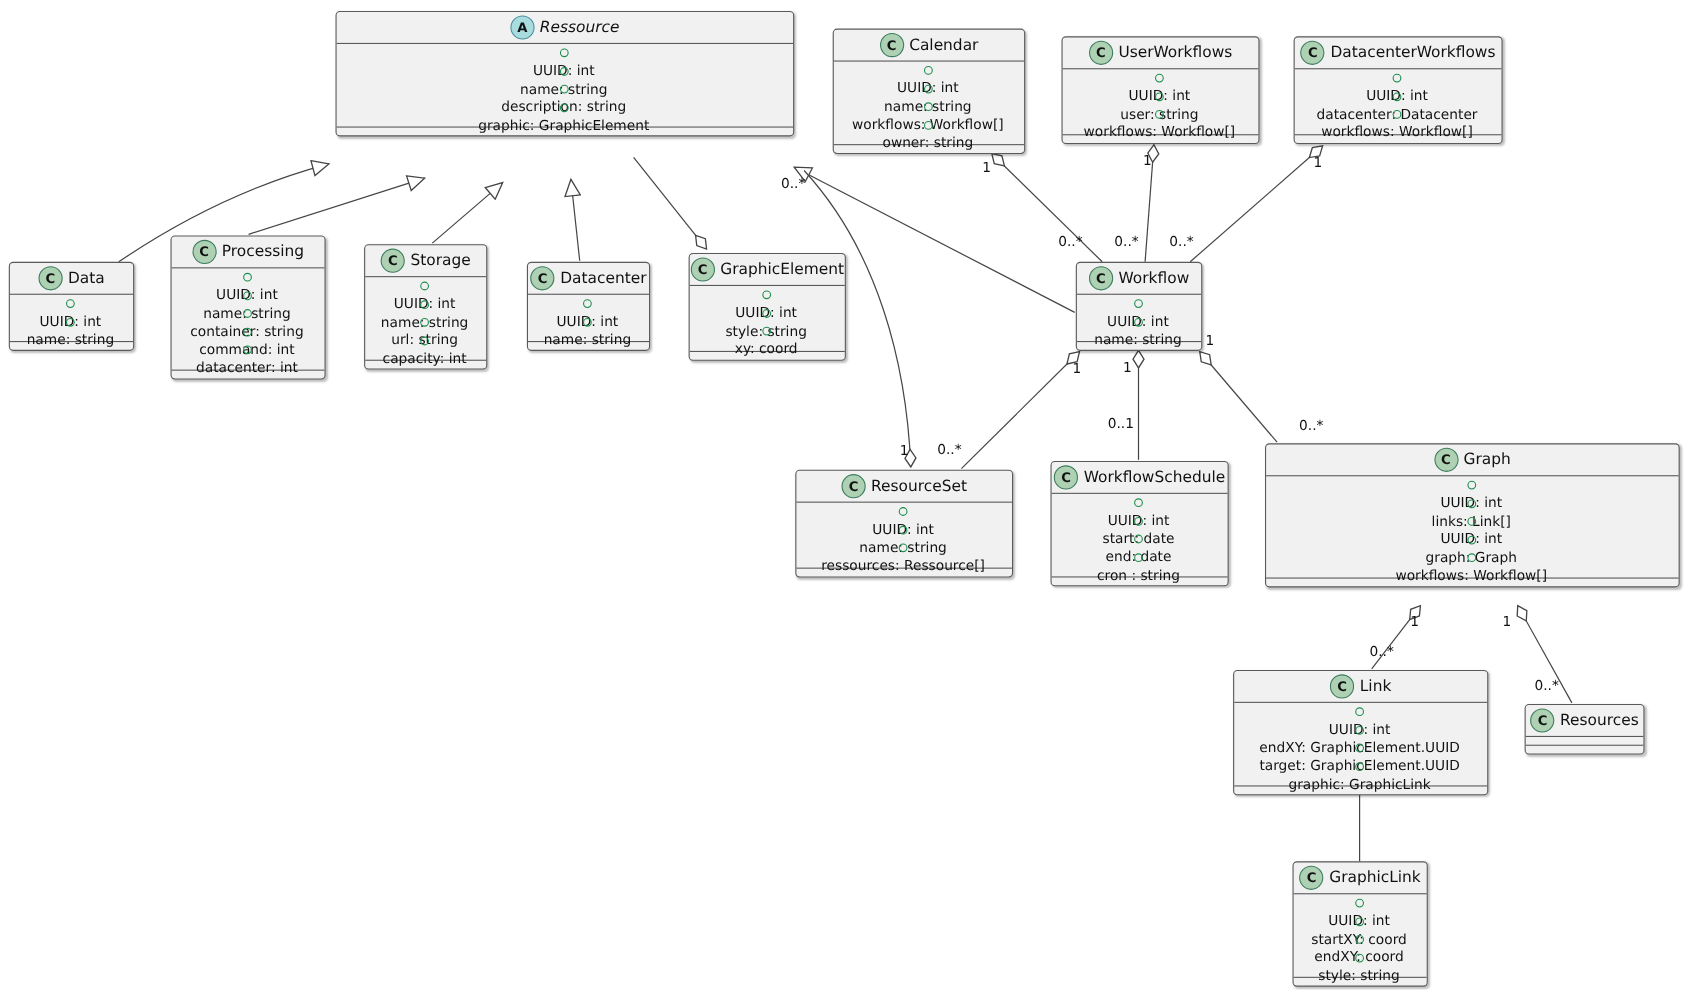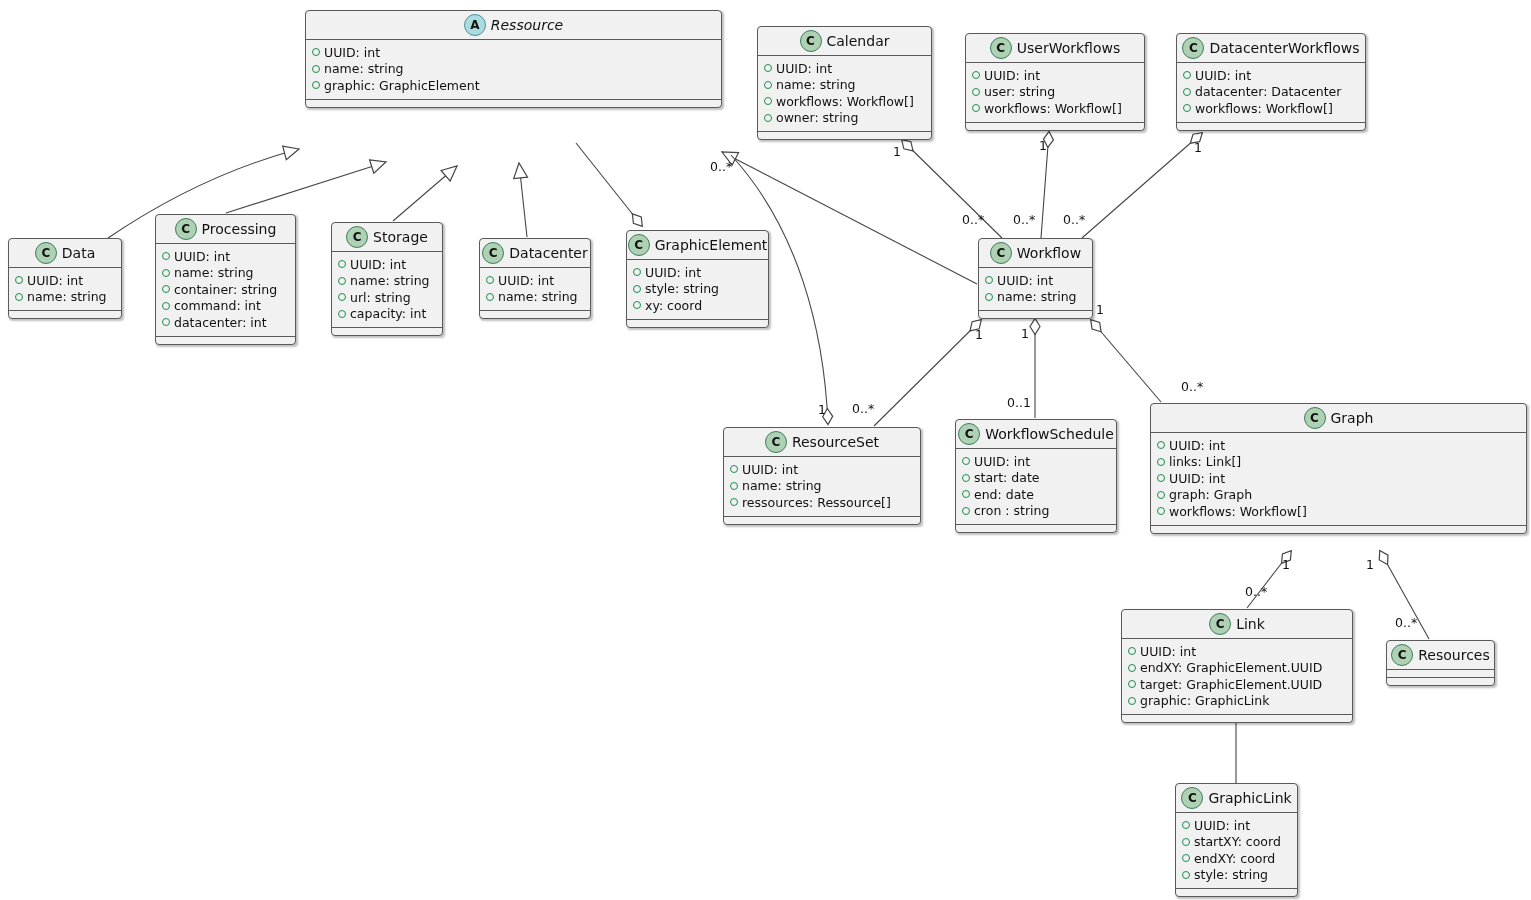--- a/index.html
+++ b/index.html
@@ -26,21 +26,21 @@
   .badge{
     width:20px;height:20px;border-radius:50%;
     display:flex;align-items:center;justify-content:center;
     font-weight:bold;font-size:12px;color:#111;
     border:1px solid #3d7d5e;background:#ADD1B2;flex:0 0 auto;
   }
   .badge.abstract{background:#A9DCDF;border-color:#4f8f9f;}
   .uml-title{font-size:14px;color:#111;white-space:nowrap;}
   .uml-title.abstract{font-style:italic;}
   .uml-attrs{padding:4px 8px 5px 6px;border-bottom:1px solid #5a5a5a;min-height:2px;}
-  .attr-row{display:flex;align-items:center;gap:4px;height:16.5px;white-space:nowrap;}
+  .attr-row{display:flex;align-items:center;gap:4px;height:16.5px;white-space:nowrap;flex-direction:column;}
   .attr-dot{
     width:6px;height:6px;border:1.5px solid #1c8e4d;border-radius:50%;
     background:transparent;flex:0 0 auto;
   }
   .attr-text{font-size:12.5px;color:#111;}
   .uml-footer{height:7px;}
   .mult{
     position:absolute;z-index:3;font-size:12.5px;color:#111;white-space:nowrap;
   }
 </style>
@@ -87,20 +87,24 @@
         <div class="attr-row">
           <span class="attr-dot"></span>
           <span class="attr-text">UUID: int</span>
         </div>
         <div class="attr-row">
           <span class="attr-dot"></span>
           <span class="attr-text">name: string</span>
         </div>
         <div class="attr-row">
           <span class="attr-dot"></span>
+          <span class="attr-text">description: string</span>
+        </div>
+        <div class="attr-row">
+          <span class="attr-dot"></span>
           <span class="attr-text">graphic: GraphicElement</span>
         </div>
       </div>
     <div class="uml-footer"></div>
   </div>
 
   <div class="uml-class" style="left:757px;top:26px;width:173px;">
     <div class="uml-header">
       <span class="badge">C</span>
       <span class="uml-title">Calendar</span>
@@ -450,21 +454,21 @@
   <span class="mult" style="left:1039px;top:138px;">1</span>
   <span class="mult" style="left:1013px;top:212px;">0..*</span>
 
   <span class="mult" style="left:1194px;top:140px;">1</span>
   <span class="mult" style="left:1063px;top:212px;">0..*</span>
 
   <span class="mult" style="left:975px;top:327px;">1</span>
   <span class="mult" style="left:852px;top:401px;">0..*</span>
 
   <span class="mult" style="left:1021px;top:326px;">1</span>
-  <span class="mult" style="left:1007px;top:395px;">0..1</span>
+  <span class="mult" style="left:1007px;top:377px;">0..1</span>
 
   <span class="mult" style="left:1096px;top:302px;">1</span>
   <span class="mult" style="left:1181px;top:379px;">0..*</span>
 
   <span class="mult" style="left:1282px;top:557px;">1</span>
   <span class="mult" style="left:1245px;top:584px;">0..*</span>
 
   <span class="mult" style="left:1366px;top:557px;">1</span>
   <span class="mult" style="left:1395px;top:615px;">0..*</span>
 

